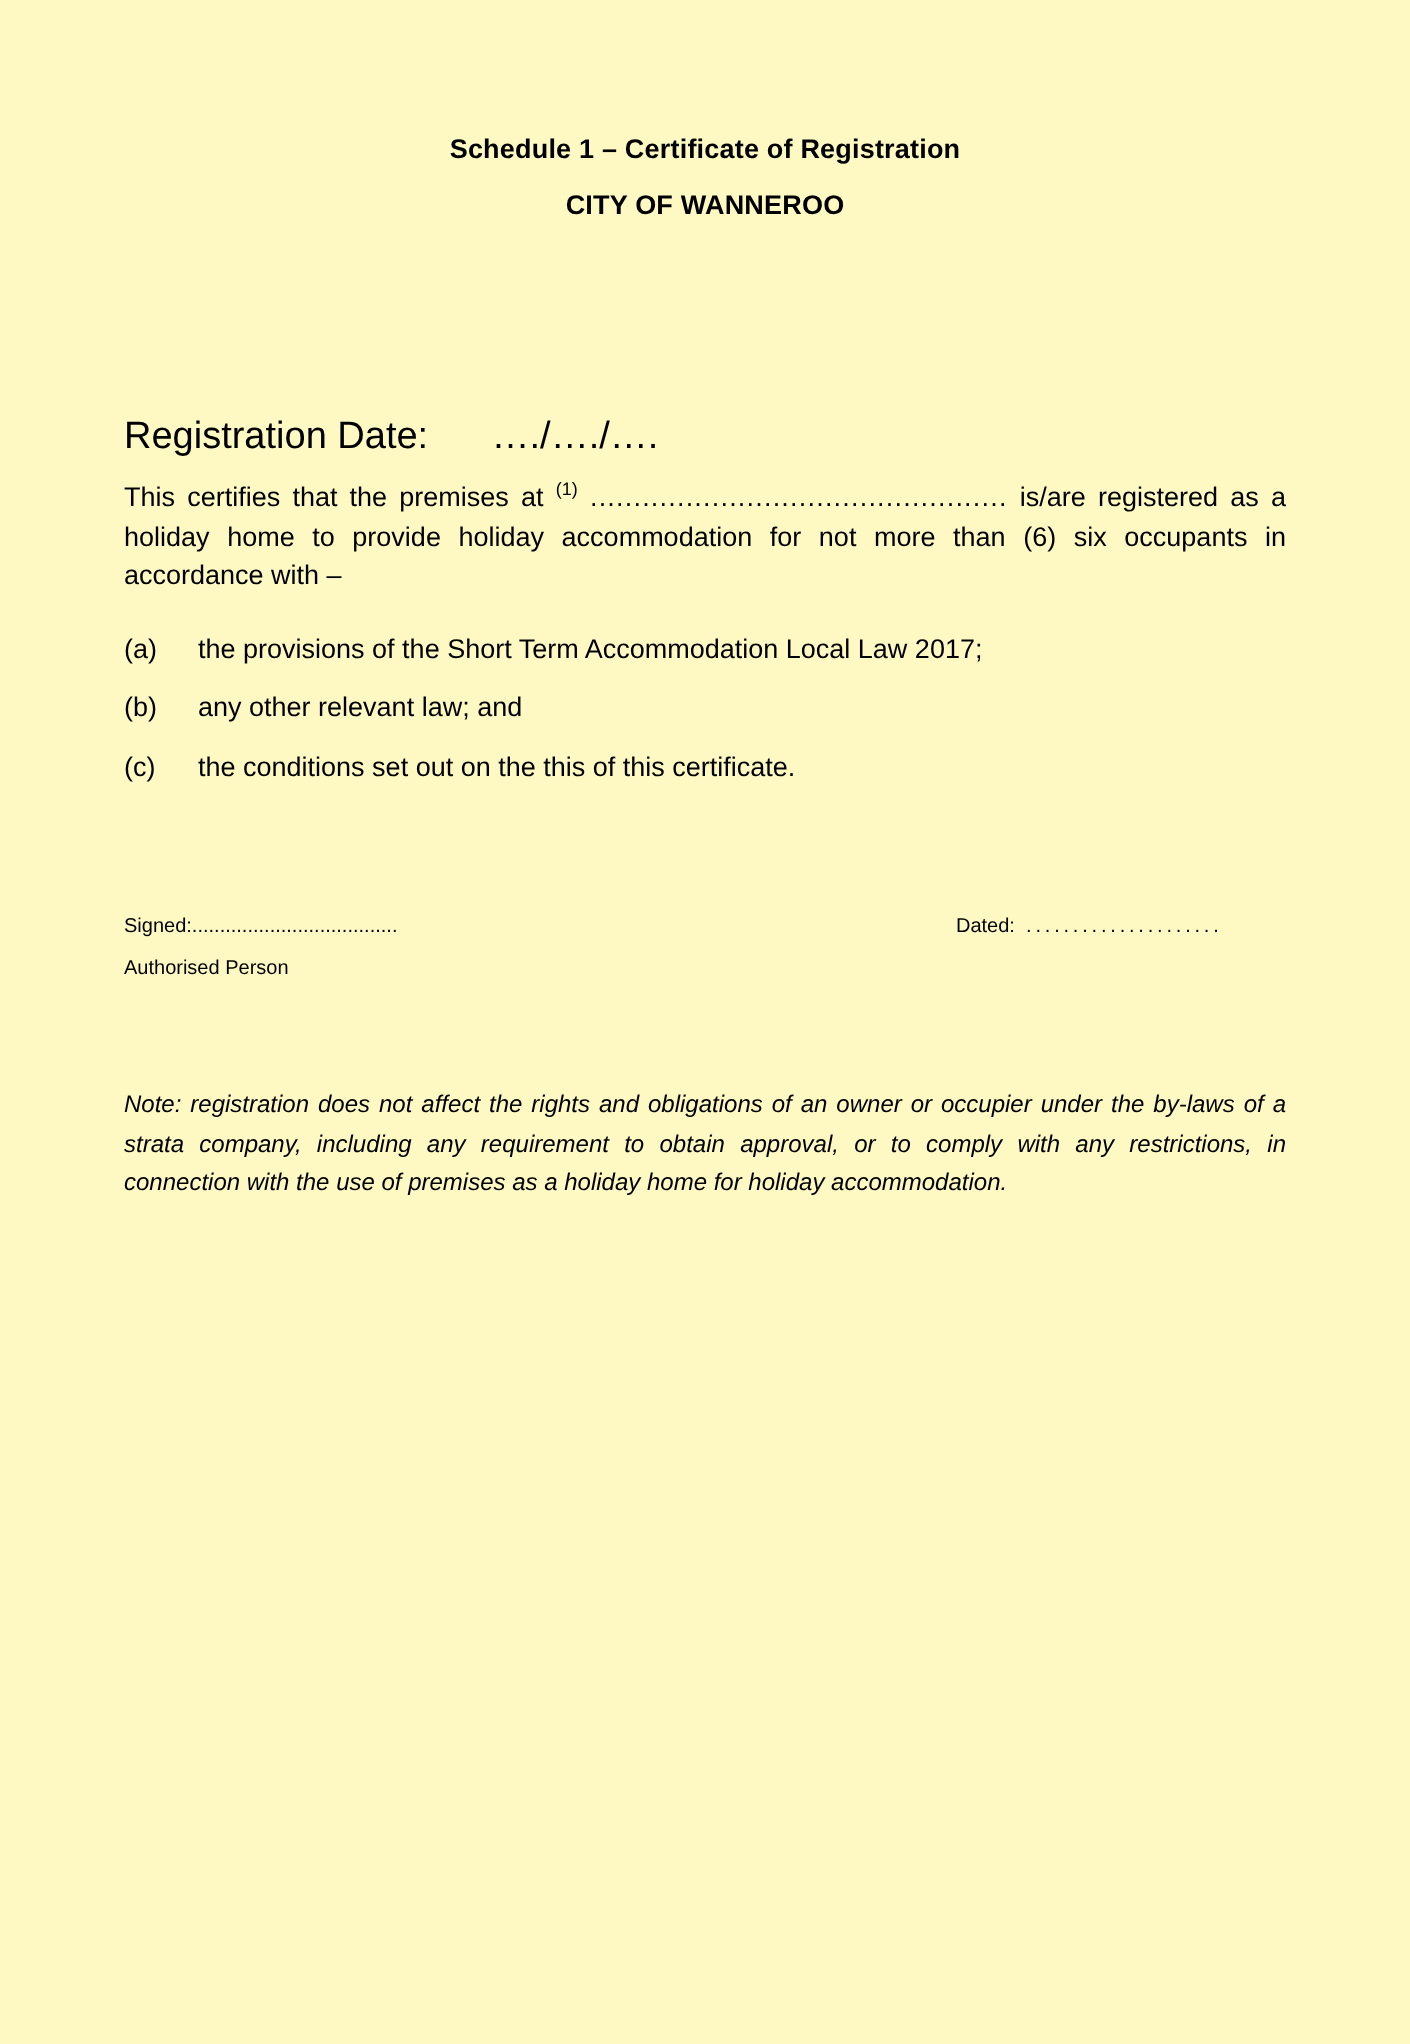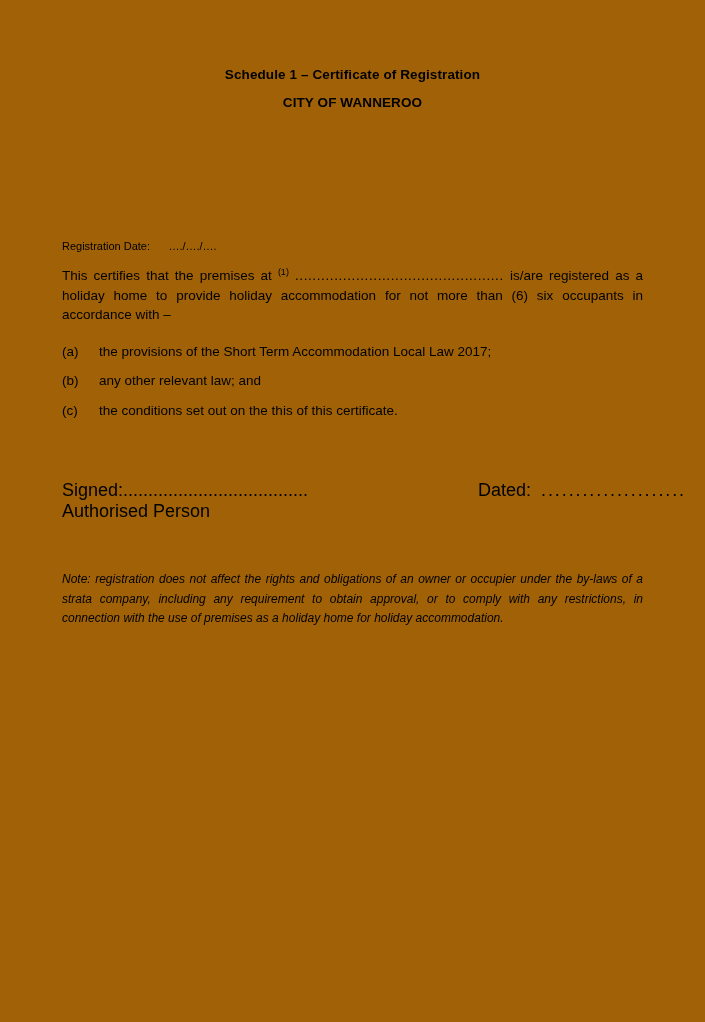--- a/index.html
+++ b/index.html
@@ -14,21 +14,21 @@
     font-family: "Liberation Sans", sans-serif;
     color: #000000;
     -webkit-font-smoothing: antialiased;
   }
   .page {
     position: absolute;
     left: 0;
     top: 0;
     width: 705px;
     height: 1022px;
-    background: #a16207;
+    background: #fef9c3;
     overflow: hidden;
   }
   .content {
     position: absolute;
     left: 62px;
     top: 0;
     width: 581px;
   }
 
   
@@ -41,22 +41,22 @@
     font-size: 13.5px;
     line-height: 28px;
     letter-spacing: 0.1px;
   }
   .heading.h-title  { margin-bottom: 0px; }
   .heading.h-city   { margin-top: 0px; }
   .heading.h-law    { margin-top: 0px; }
 
   
   .reg-date {
-    margin-top: 119px;
-    font-size: 11px;
+    margin-top: 92px;
+    font-size: 19px;
     line-height: 20px;
     white-space: pre;
   }
   .certify {
     margin-top: 10px;
     font-size: 13.5px;
     line-height: 19.5px;
     text-align: justify;
     text-justify: inter-word;
   }
@@ -84,21 +84,21 @@
     flex: 0 0 37px;
   }
   .list-item .text {
     flex: 1 1 auto;
   }
 
   
   .sign-block {
     margin-top: 60px;
     position: relative;
-    font-size: 18px;
+    font-size: 10px;
     line-height: 21px;
   }
   .sign-row {
     display: flex;
     align-items: baseline;
   }
   .sign-left {
     width: 416px;
     flex: 0 0 416px;
     white-space: nowrap;

